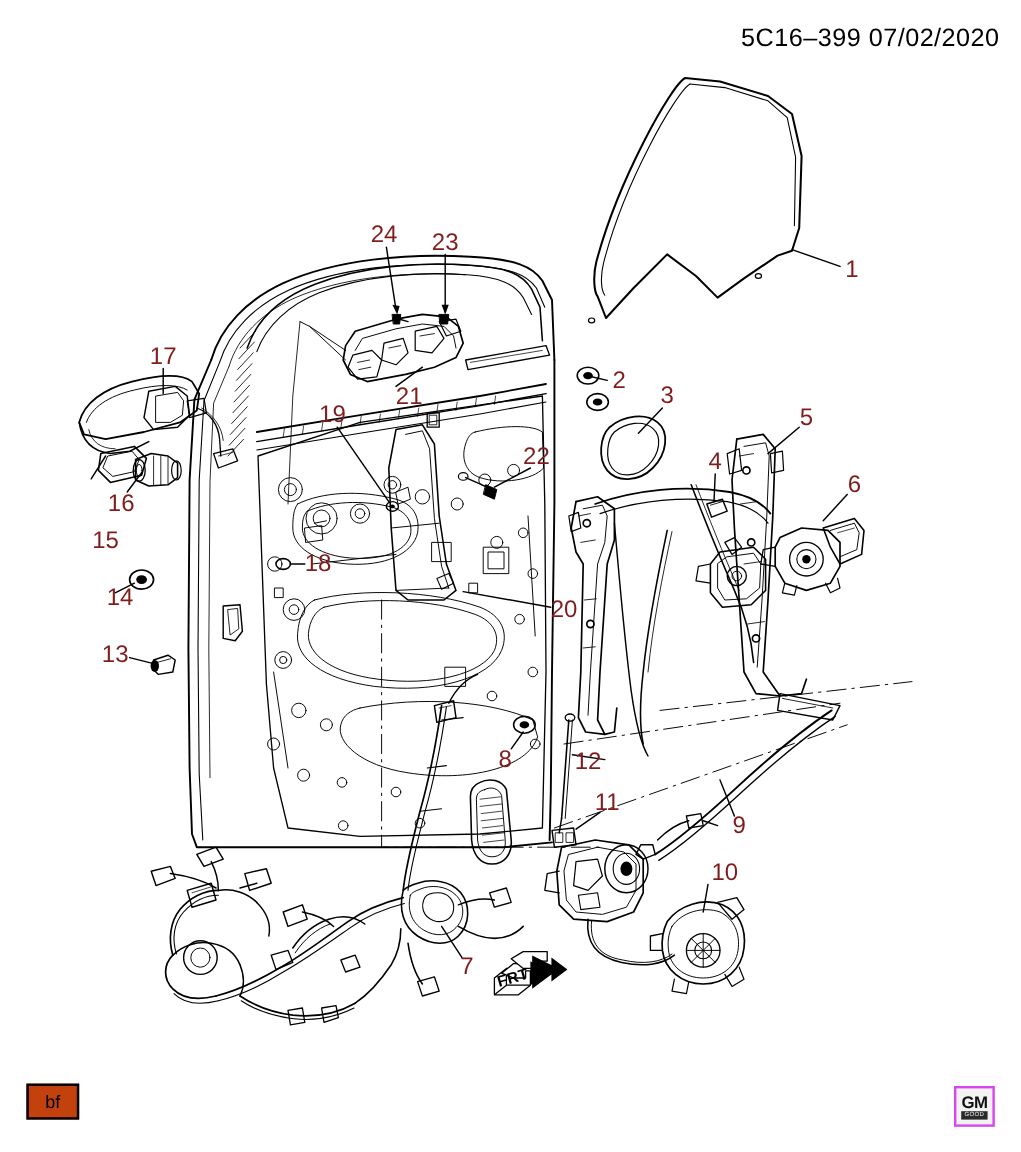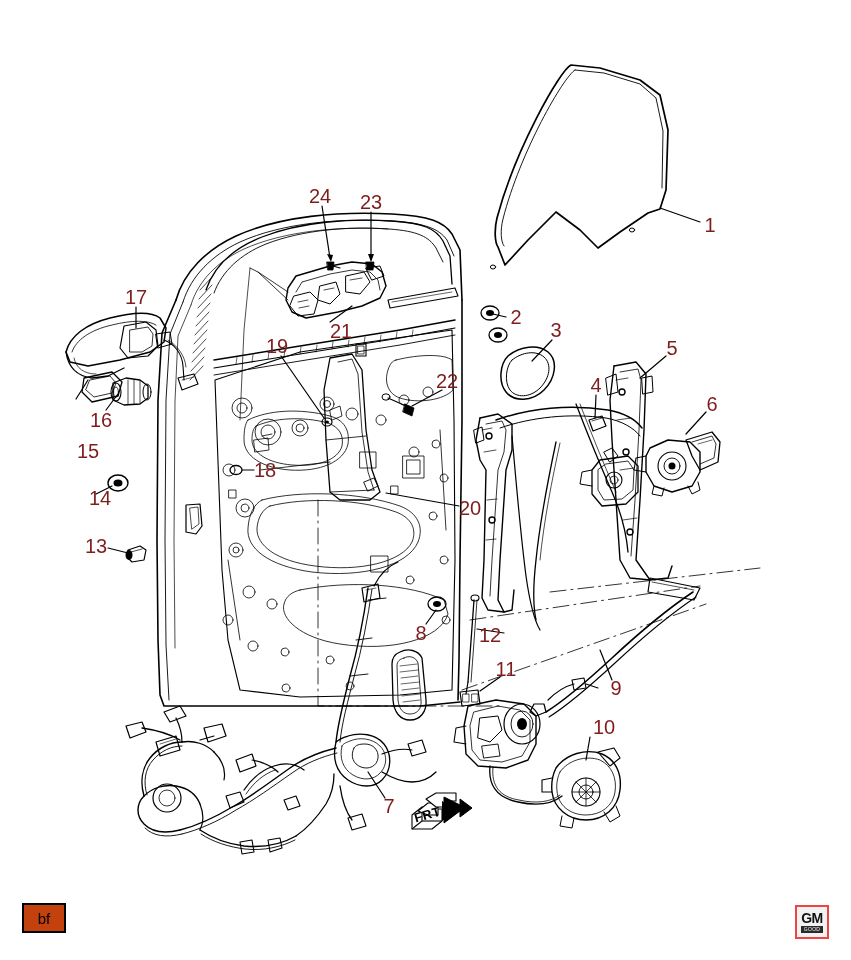--- a/index.html
+++ b/index.html
@@ -42,21 +42,21 @@
     align-items: center;
     justify-content: center;
     background: #c2410c;
   }
   #gm-logo {
     position: absolute;
     left: 795px;
     top: 905px;
     width: 34px;
     height: 34px;
-    border: 2px solid #ef4444;
+    border: 2px solid #d946ef;
     background: #f2f2f2;
     box-sizing: border-box;
     padding: 2px;
     display: flex;
     flex-direction: column;
     align-items: center;
     justify-content: center;
   }
   #gm-logo .gm-main {
     font-family: "Liberation Sans", sans-serif;
@@ -110,20 +110,21 @@
     font-family: "Liberation Sans", sans-serif;
     transform: rotate(-16deg);
     letter-spacing: 0.5px;
   }
 </style>
 </head>
 <body>
 
 <div id="page">
 
+  <div id="header-text">5C16–399  07/02/2020</div>
 
   <svg id="drawing" viewBox="0 0 851 960">
     <g fill="none" stroke="#000" stroke-width="1.4" stroke-linejoin="round" stroke-linecap="round">
 
       <g>
         <path d="M571,65 C560,70 515,150 497,218 C494,230 495,243 498,247
                  L505,265 L528,240 L556,212 L580,230 L598,248 L620,232
                  L648,213 L660,209 L666,190 L668,130 L660,95 L640,80 L600,68 Z" stroke-width="1.7"></path>
         <path d="M575,70 C564,76 520,152 503,219 C500,231 501,242 504,246" stroke-width="0.9"></path>
         <path d="M575,70 L604,73 L640,84 L656,98 L663,131 L662,188" stroke-width="0.9"></path>

